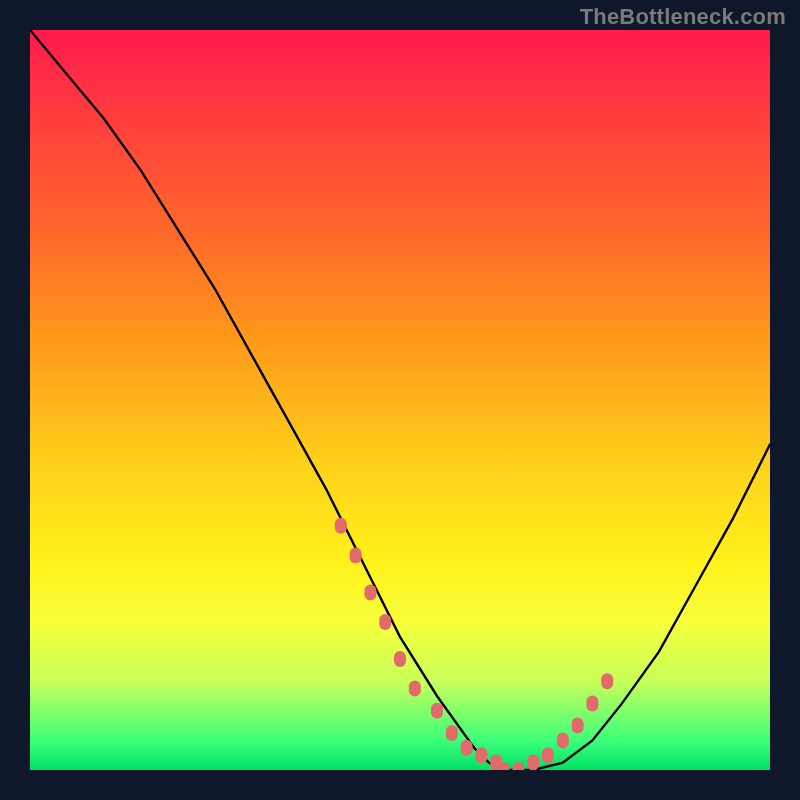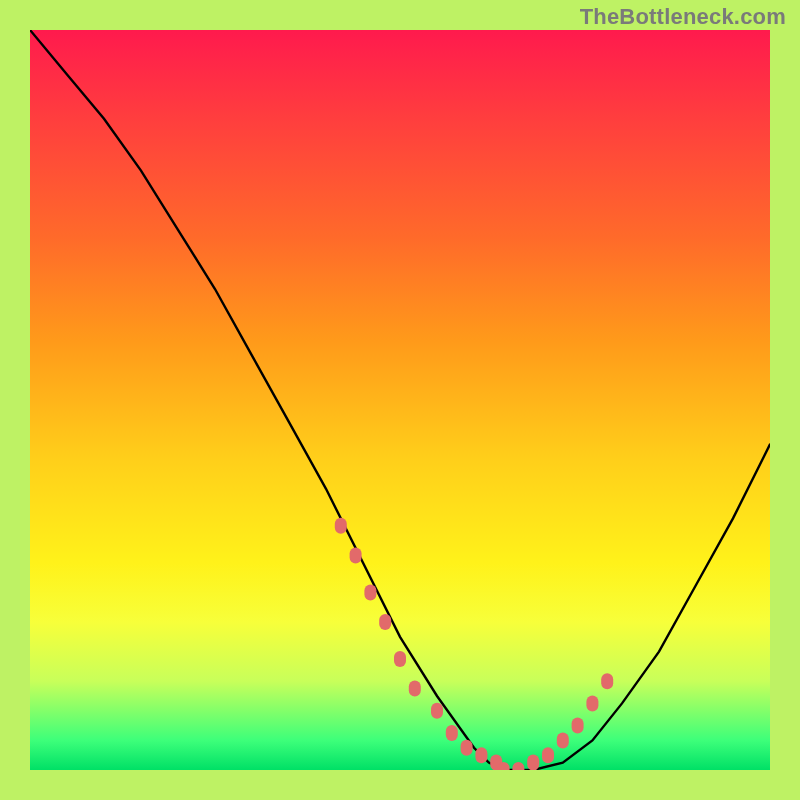--- a/index.html
+++ b/index.html
@@ -10,21 +10,21 @@
     background: #000;
     overflow: hidden;
     font-family: Arial, Helvetica, sans-serif;
   }
   .frame {
     position: absolute;
     left: 0;
     top: 0;
     width: 800px;
     height: 800px;
-    background: #bef264;
+    background: #0f172a;
   }
   .plot-area {
     position: absolute;
     left: 30px;
     top: 30px;
     width: 740px;
     height: 740px;
     background: linear-gradient(
       to bottom,
       #ff1a4d 0%,

